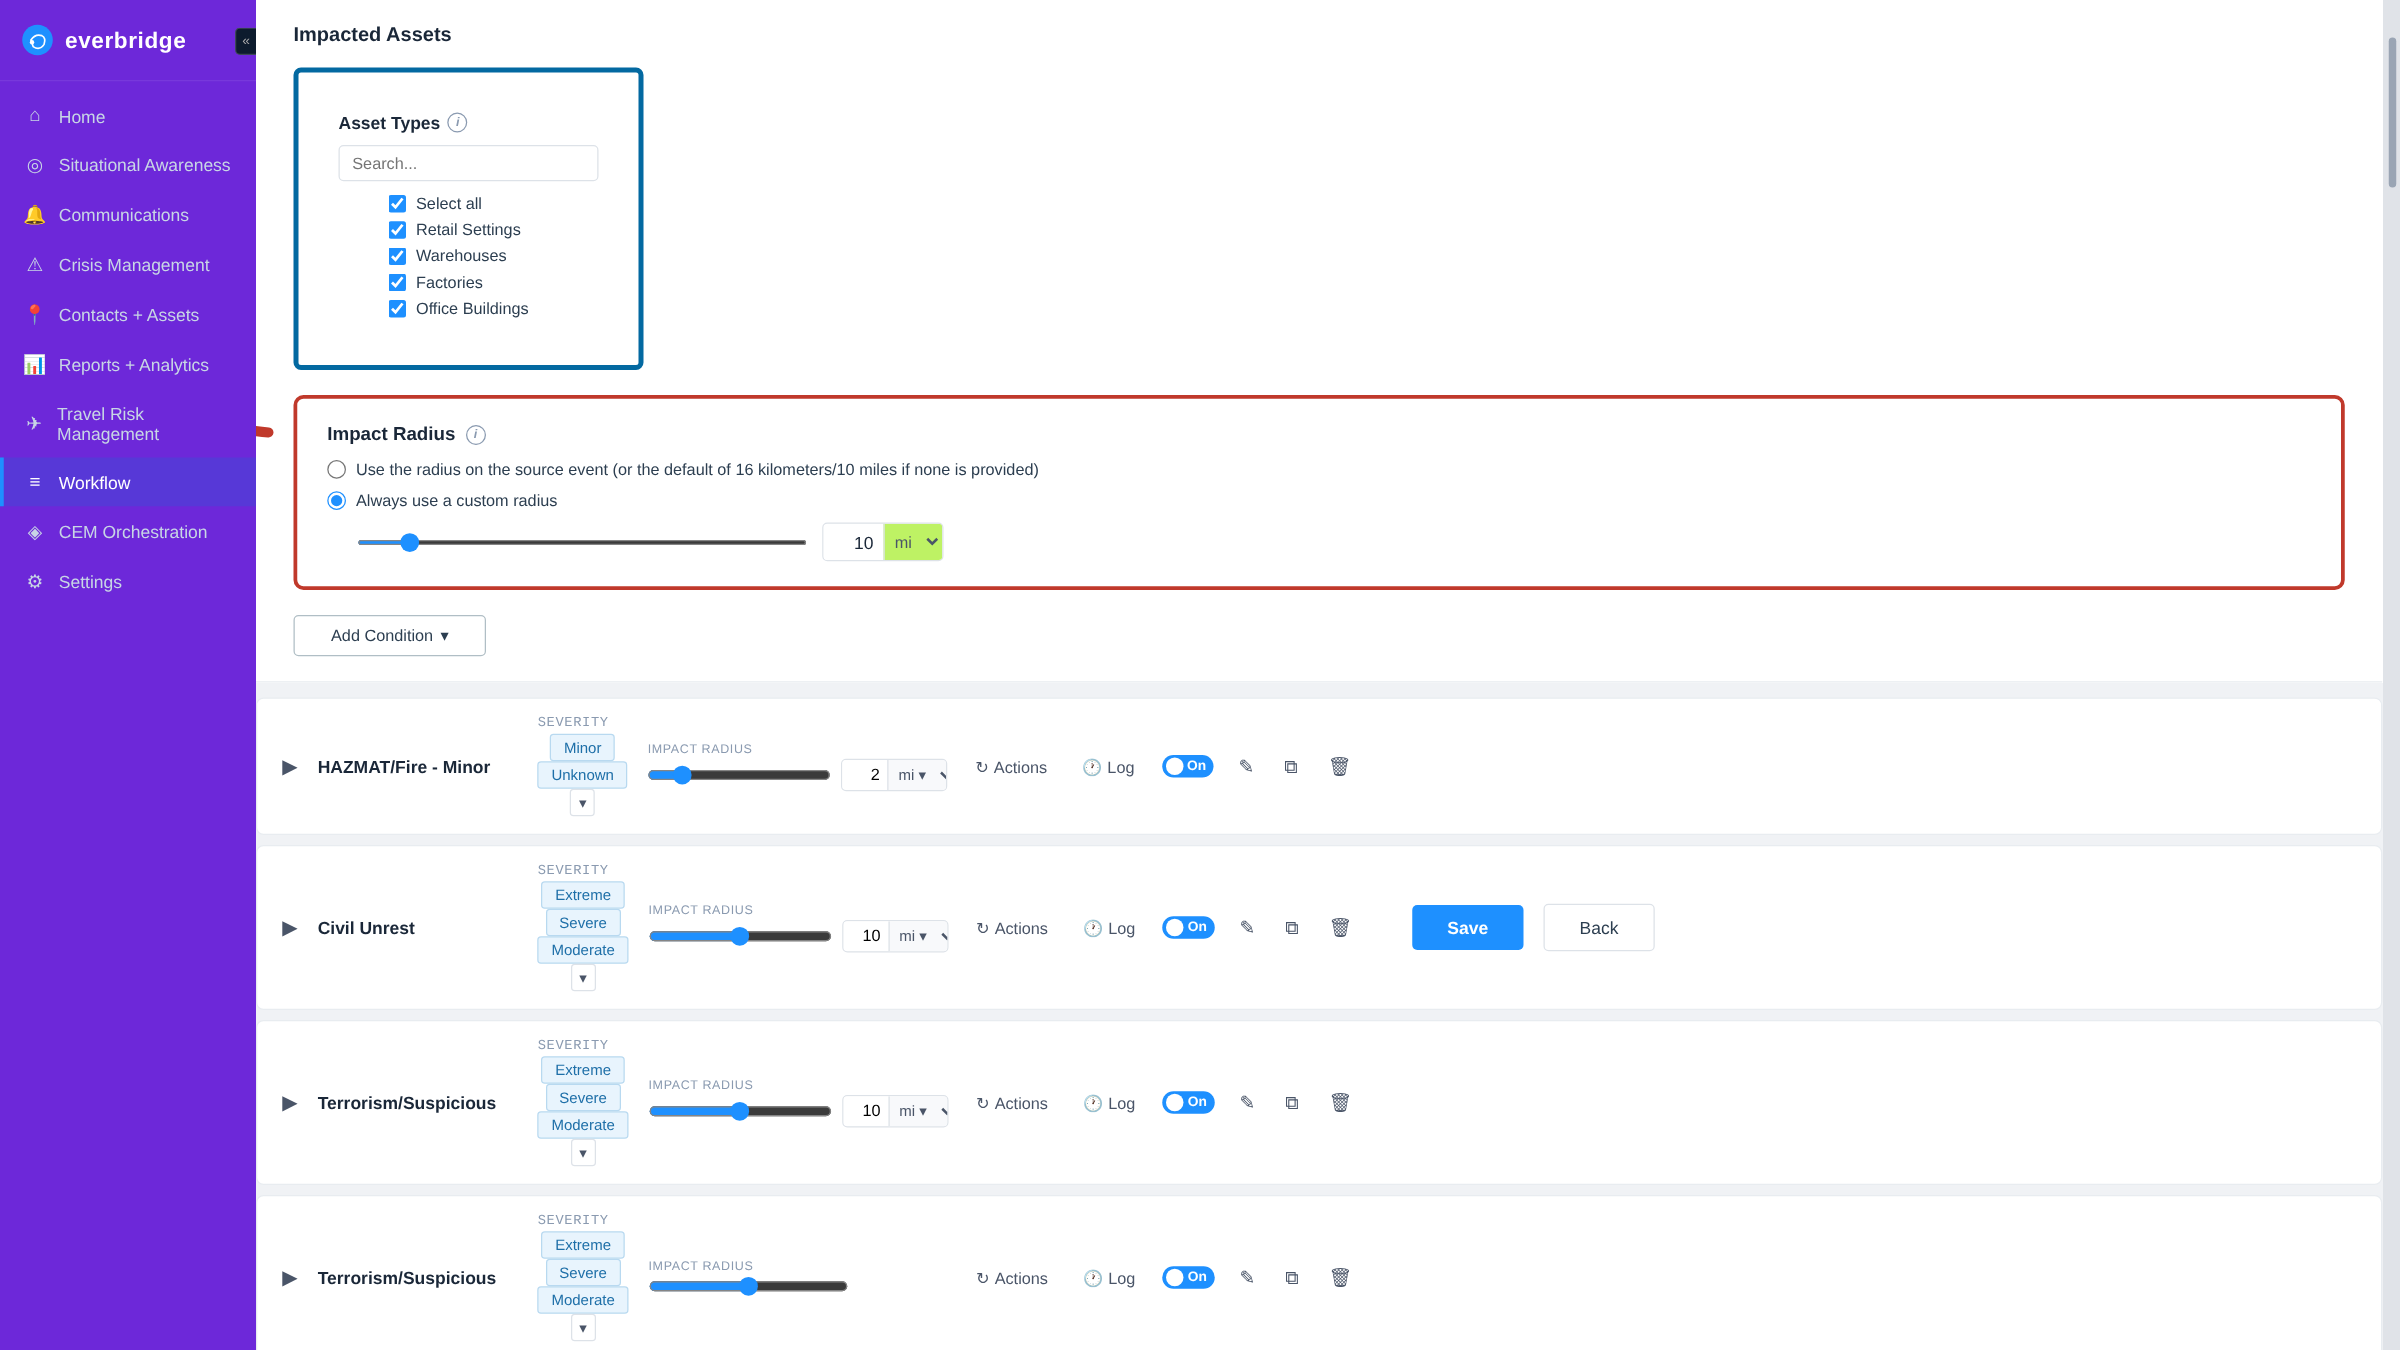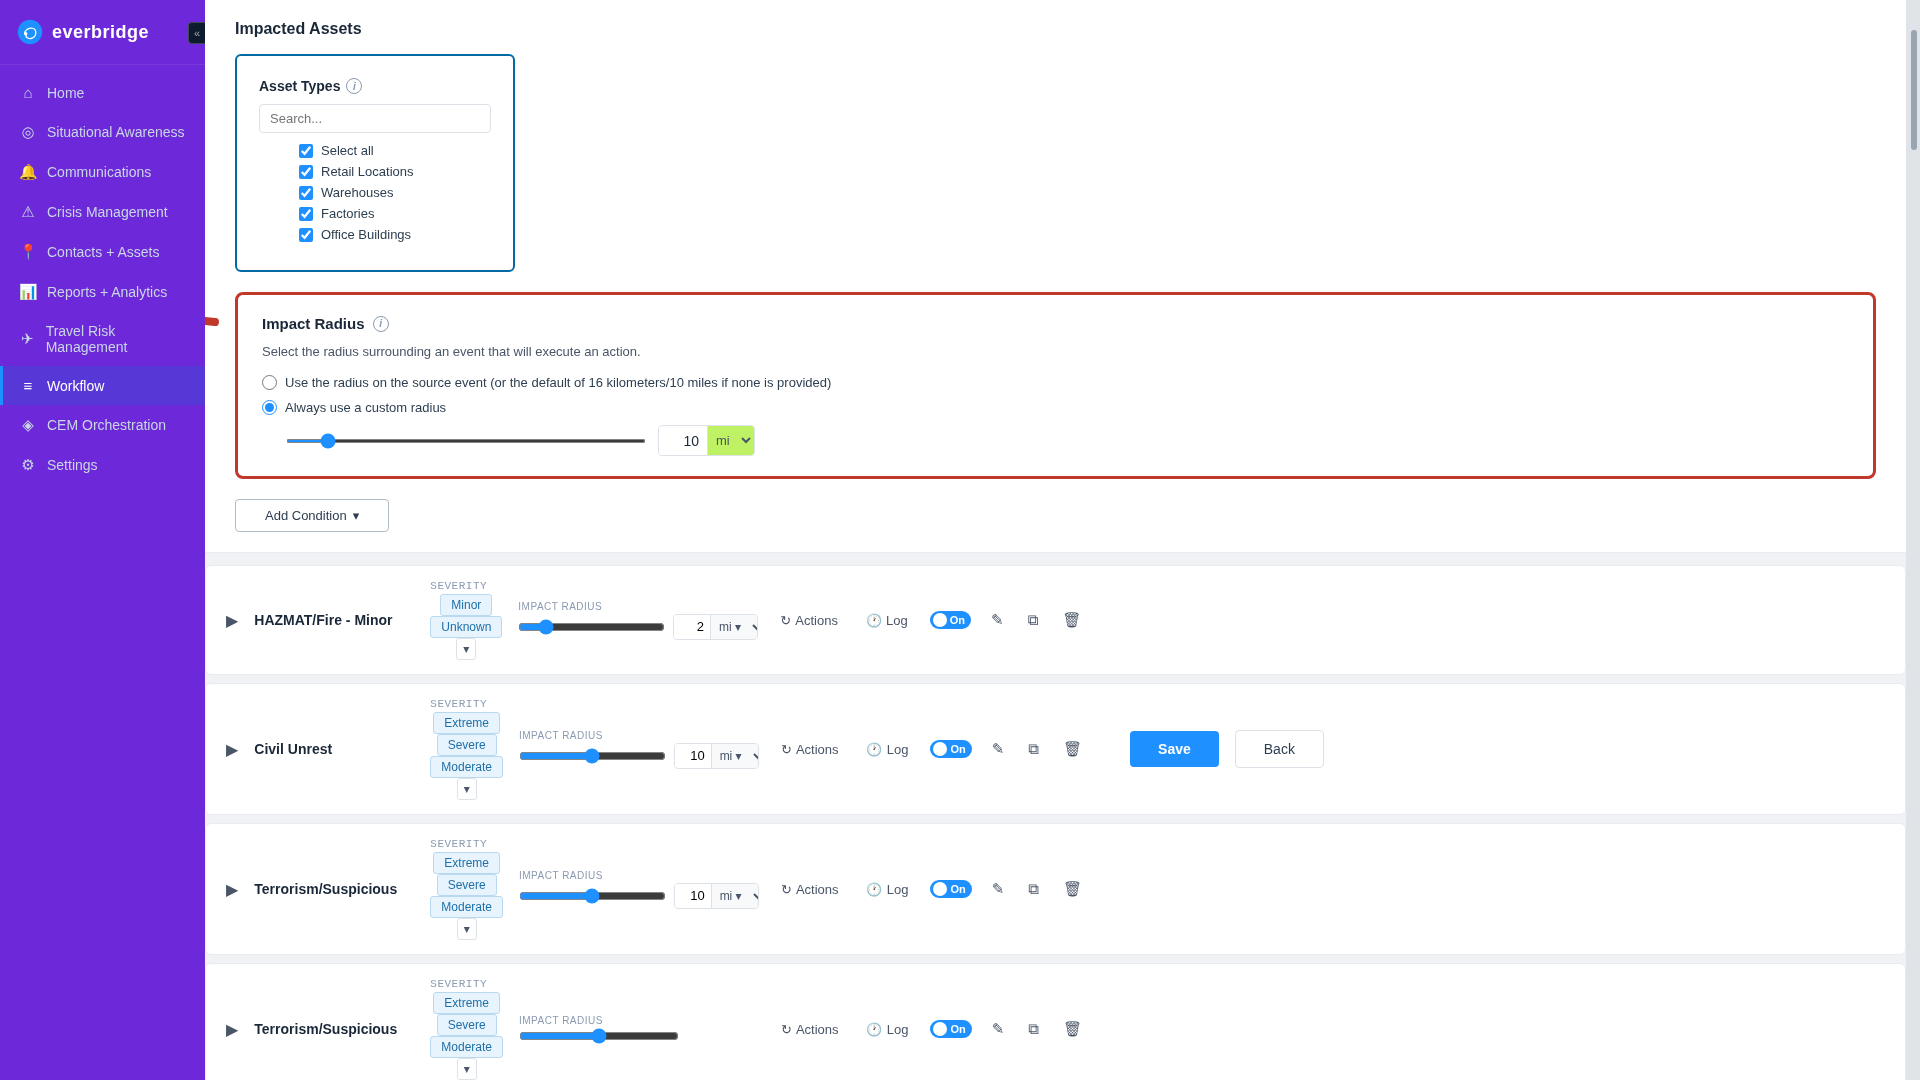--- a/index.html
+++ b/index.html
@@ -103,23 +103,23 @@
     
     .section-title {
       font-size: 16px;
       font-weight: 600;
       color: #1a2738;
       margin-bottom: 16px;
     }
 
     
     .asset-types-box {
-      border: 2px solid #0369a1;
+      border: 4px solid #0369a1;
       border-radius: 6px;
-      padding: 22px;
+      padding: 32px;
       width: 280px;
       margin-bottom: 20px;
     }
     .asset-types-header {
       display: flex;
       align-items: center;
       gap: 6px;
       font-size: 14px;
       font-weight: 600;
       color: #1a2738;
@@ -511,21 +511,21 @@
           <span class="info-icon">i</span>
         </div>
         <input class="search-input" type="text" placeholder="Search..." style="">
         <div class="checkbox-item">
           <input type="checkbox" checked="" style="">
           <span>Select all</span>
         </div>
         <div id="asset-items-container">
             <div class="checkbox-item">
     <input type="checkbox" checked="" style="">
-    <span>Retail Locations</span>
+    <span>Retail Settings</span>
   </div>
             <div class="checkbox-item">
     <input type="checkbox" checked="" style="">
     <span>Warehouses</span>
   </div>
             <div class="checkbox-item">
     <input type="checkbox" checked="" style="">
     <span>Factories</span>
   </div>
             <div class="checkbox-item">
@@ -544,21 +544,20 @@
           </defs>
           <path d="M 60 20 Q 80 140 280 160" stroke="#c0392b" stroke-width="8" fill="none" stroke-linecap="round" marker-end="url(#arrowhead)"></path>
         </svg>
       </div>
 
       <div class="impact-radius-section">
         <div class="impact-radius-header">
           <span>Impact Radius</span>
           <span class="info-icon">i</span>
         </div>
-        <div class="impact-radius-desc">Select the radius surrounding an event that will execute an action.</div>
 
         <div class="radio-item">
           <input type="radio" name="radius_option" id="radius1" style="">
           <label for="radius1">Use the radius on the source event (or the default of 16 kilometers/10 miles if none is provided)</label>
         </div>
         <div class="radio-item">
           <input type="radio" name="radius_option" id="radius2" checked="" style="">
           <label for="radius2">Always use a custom radius</label>
         </div>
 

